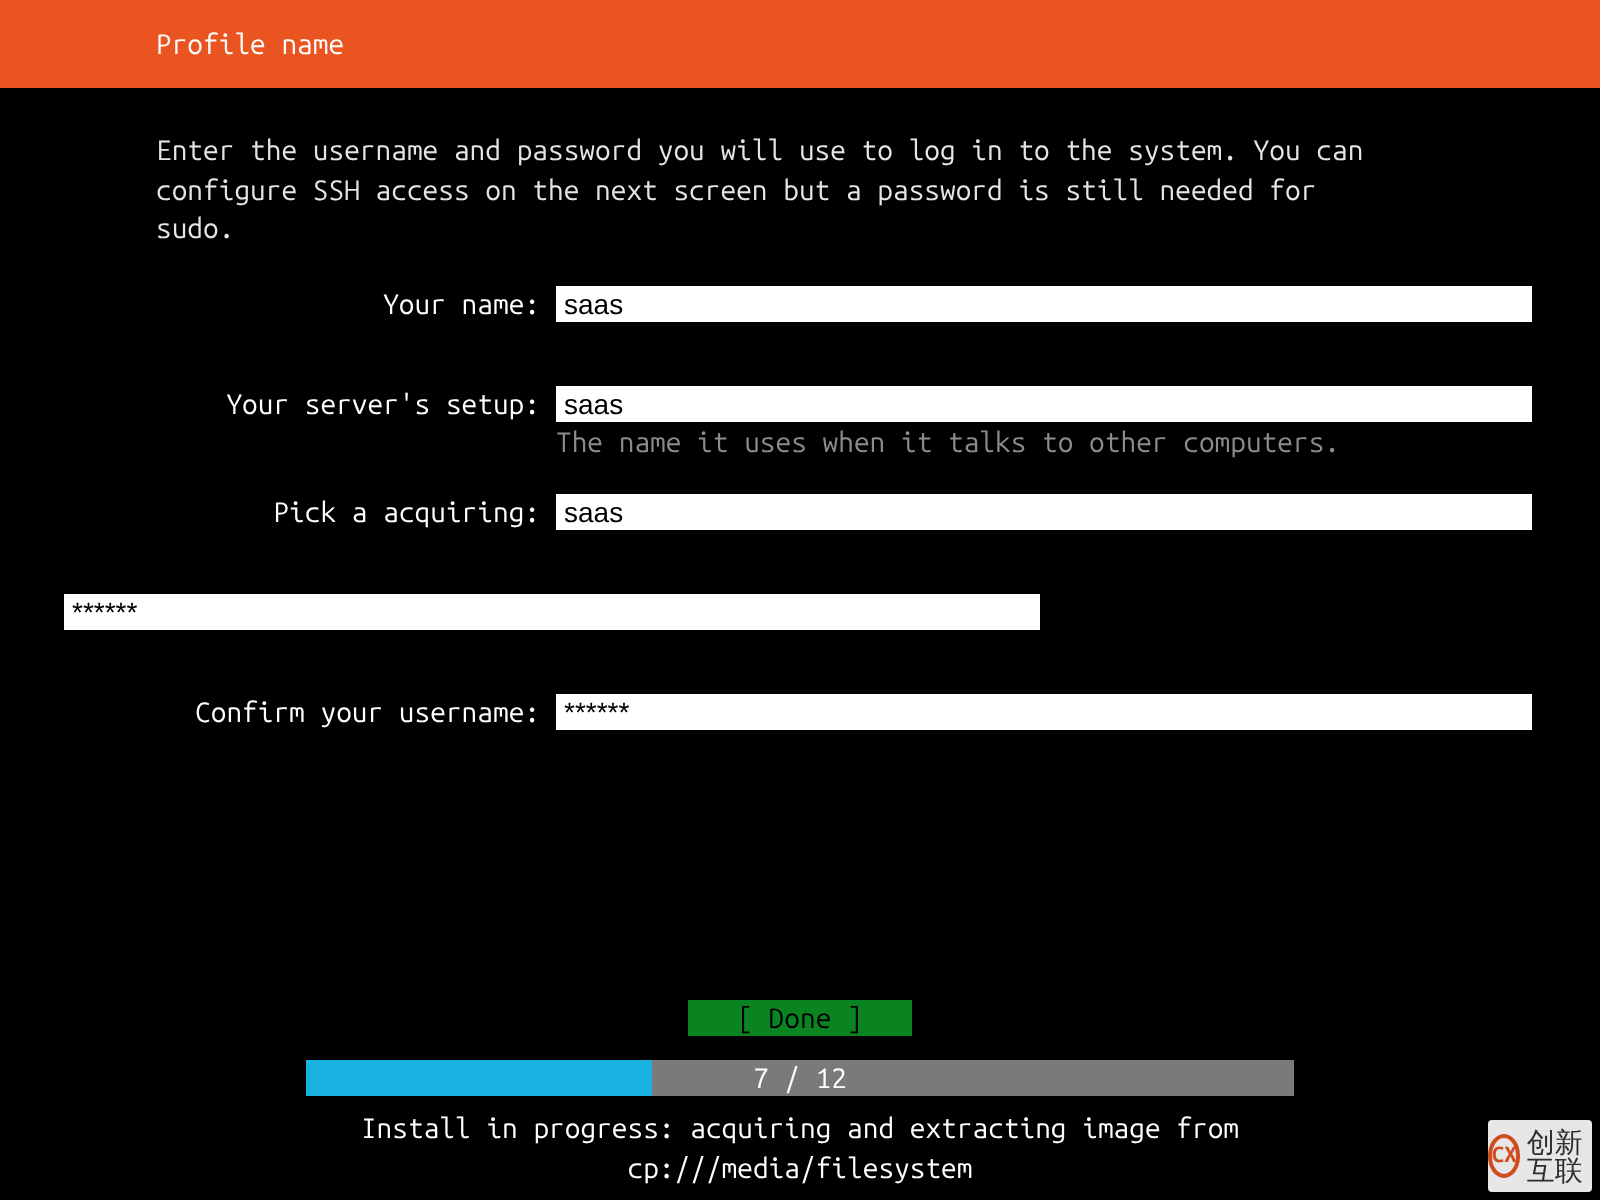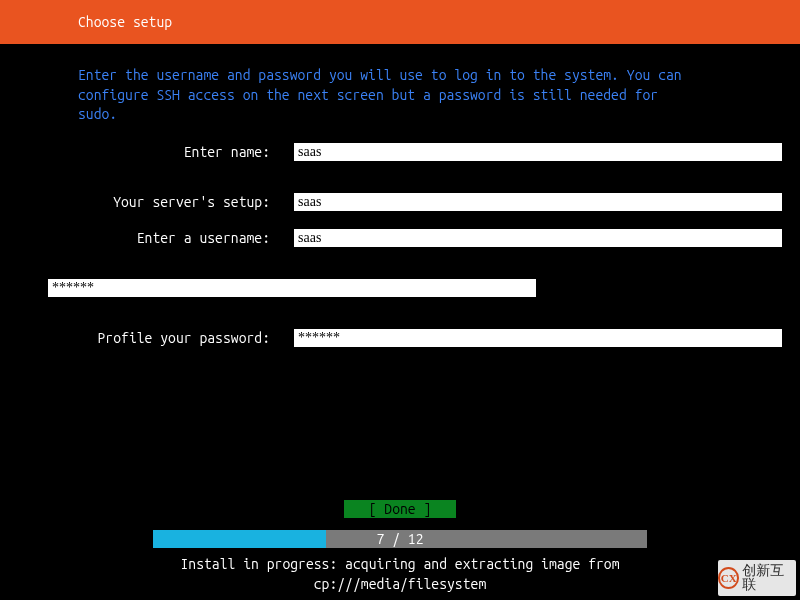--- a/index.html
+++ b/index.html
@@ -18,21 +18,21 @@
       height: 44px;
       padding-left: 78px;
       display: flex;
       align-items: center;
     }
     .header-title {
       color: #fff;
       font-size: 14px;
     }
     .instruction {
-      color: #3b82f6;
+      color: #e5e5e5;
       padding: 22px 78px 0 78px;
       line-height: 1.4;
       white-space: pre-line;
     }
     .form-area {
       padding: 18px 32px 0 32px;
     }
     .form-row {
       display: flex;
       align-items: flex-start;
@@ -49,26 +49,25 @@
     .input-col {
       flex: 1;
       max-width: 488px;
     }
     .text-input {
       width: 100%;
       height: 18px;
       background: #fff;
       color: #000;
       border: none;
-      font-family: Liberation Serif, serif;
+      font-family: Liberation Sans, sans-serif;
       font-size: 14px;
       padding: 0 4px;
       outline: none;
       line-height: 18px;
-      margin-left: 16px;
     }
     .hint {
       color: #8c8c8c;
       font-size: 14px;
       margin-top: 2px;
     }
     .done-area {
       position: absolute;
       left: 0;
       right: 0;
@@ -124,89 +123,89 @@
       color: #fff;
       font-size: 14px;
       line-height: 1.4;
       white-space: pre-line;
       padding: 0 78px;
     }
     .watermark {
       position: absolute;
       right: 4px;
       bottom: 4px;
-      width: 78px;
+      width: 52px;
       height: 36px;
       background: #fff;
       color: #666;
       font-size: 8px;
       display: flex;
       align-items: center;
       justify-content: space-between;
       border-radius: 2px;
       opacity: 0.9;
-      font-family: Liberation Serif, serif;
     }
     .watermark .wm-circle {
       width: 22px;
       height: 22px;
       border: 2px solid #e95420;
       border-radius: 50%;
       display: flex;
       align-items: center;
       justify-content: center;
       color: #e95420;
       font-weight: bold;
       font-size: 11px;
       margin-right: 3px;
     }
     .watermark .wm-text { color:#333; font-size:14px; line-height:1; }
   </style>
 </head>
 <body>
 
 <div class="header-bar">
-  <span class="header-title">Choose setup</span>
+  <span class="header-title">Profile name</span>
 </div>
 
 <div class="instruction">Enter the username and password you will use to log in to the system. You can
 configure SSH access on the next screen but a password is still needed for
 sudo.</div>
 
 <div class="form-area">
 
   <div class="form-row">
-    <div class="label-col">Enter name:</div>
+    <div class="label-col">Your name:</div>
     <div class="input-col">
       <input class="text-input" type="text" value="saas" style="">
     </div>
   </div>
 
   <div class="form-row with-hint">
     <div class="label-col">Your server's setup:</div>
     <div class="input-col">
       <input class="text-input" type="text" value="saas" style="">
+      <div class="hint">The name it uses when it talks to other computers.</div>
     </div>
   </div>
 
   <div class="form-row" style="margin-top:18px;">
-    <div class="label-col">Enter a username:</div>
+    <div class="label-col">Pick a acquiring:</div>
     <div class="input-col">
       <input class="text-input" type="text" value="saas" style="">
     </div>
   </div>
 
   <div class="form-row">
     <div class="input-col">
       <input class="text-input" type="text" value="******" style="">
     </div>
   </div>
 
   <div class="form-row">
-    <div class="label-col">Profile your password:</div>
+    <div class="label-col">Confirm your username:</div>
     <div class="input-col">
       <input class="text-input" type="text" value="******" style="">
     </div>
   </div>
 
 </div>
 
 <div class="done-area">
   <button class="done-button">[ Done       ]</button>
 </div>

